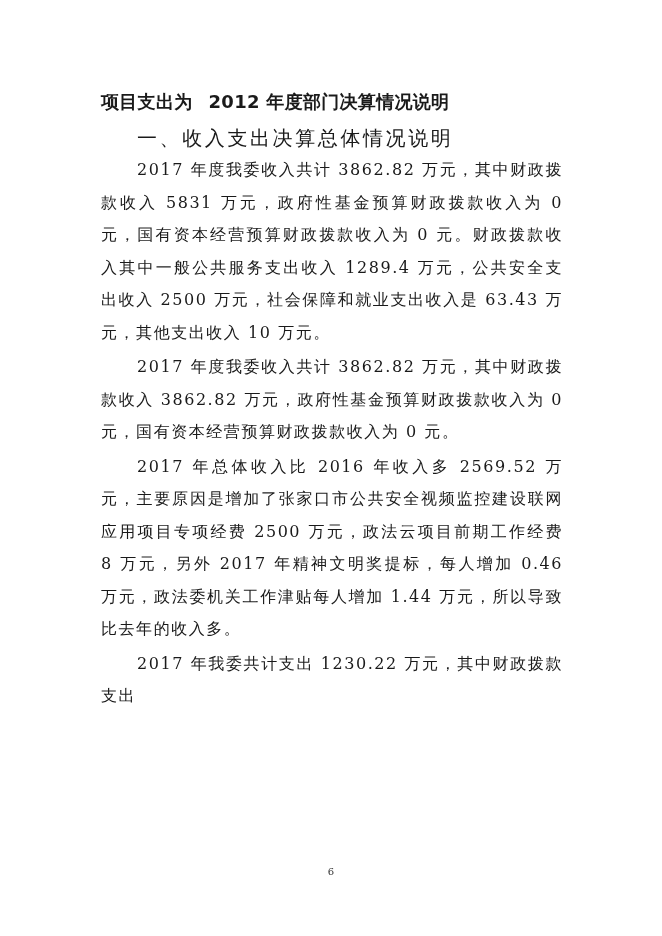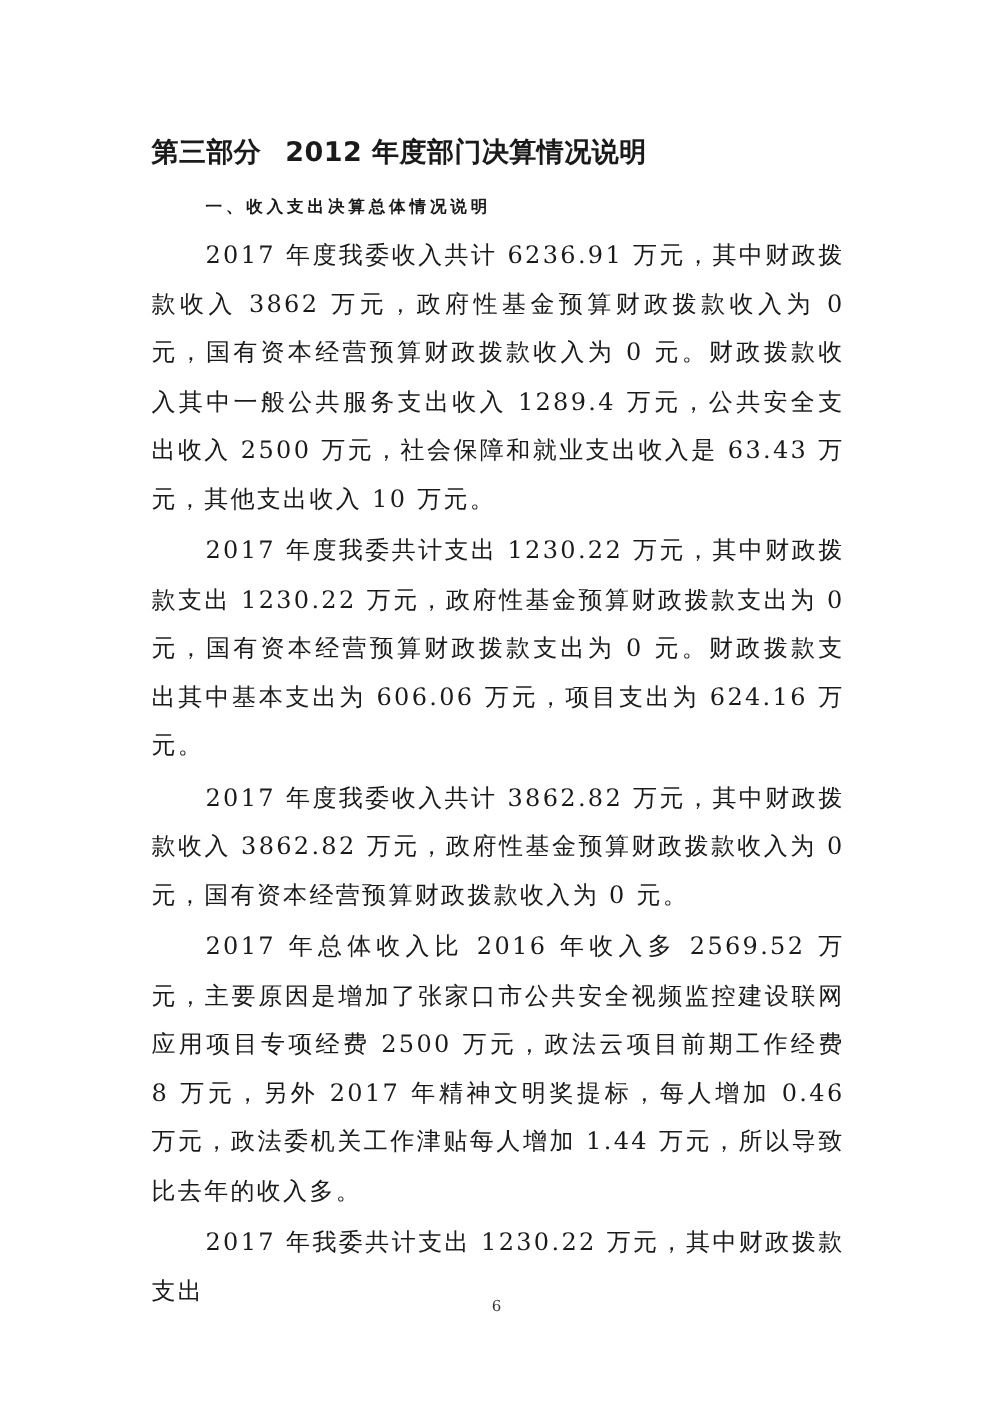--- a/index.html
+++ b/index.html
@@ -26,22 +26,22 @@
     font-size: 18px;
     line-height: 32px;
     height: 32px;
     margin: 0;
     white-space: nowrap;
     letter-spacing: 0.3px;
   }
   .part-title .gap { display: inline-block; width: 16px; }
   .section-heading {
     font-family: "DejaVu Sans", "Liberation Sans", sans-serif;
-    font-weight: bold;
-    font-size: 11px;
+    font-weight: normal;
+    font-size: 20px;
     line-height: 32px;
     margin: 4px 0 0 0;
     padding-left: 36px;
     letter-spacing: 2.6px;
     white-space: nowrap;
   }
   .para {
     font-size: 16px;
     line-height: 32.5px;
     margin: 0 0 2px 0;
@@ -58,26 +58,25 @@
     text-align: center;
     font-family: "DejaVu Serif", "Liberation Serif", serif;
     font-size: 10px;
     color: #333333;
   }
 </style>
 </head>
 <body>
 
 <div class="page">
-  <h1 class="part-title"><span>第三部分</span><span class="gap"></span><span>2012 年度部门决算情况说明</span></h1>
+  <h1 class="part-title"><span>项目支出为</span><span class="gap"></span><span>2012 年度部门决算情况说明</span></h1>
 
   <section>
     <h2 class="section-heading">一、收入支出决算总体情况说明</h2>
-    <p class="para">2017 年度我委收入共计 6236.91 万元，其中财政拨款收入 3862 万元，政府性基金预算财政拨款收入为 0 元，国有资本经营预算财政拨款收入为 0 元。财政拨款收入其中一般公共服务支出收入 1289.4 万元，公共安全支出收入 2500 万元，社会保障和就业支出收入是 63.43 万元，其他支出收入 10 万元。</p>
-    <p class="para">2017 年度我委共计支出 1230.22 万元，其中财政拨款支出 1230.22 万元，政府性基金预算财政拨款支出为 0 元，国有资本经营预算财政拨款支出为 0 元。财政拨款支出其中基本支出为 606.06 万元，项目支出为 624.16 万元。</p>
+    <p class="para">2017 年度我委收入共计 3862.82 万元，其中财政拨款收入 5831 万元，政府性基金预算财政拨款收入为 0 元，国有资本经营预算财政拨款收入为 0 元。财政拨款收入其中一般公共服务支出收入 1289.4 万元，公共安全支出收入 2500 万元，社会保障和就业支出收入是 63.43 万元，其他支出收入 10 万元。</p>
   </section>
 
   <section>
     <p class="para">2017 年度我委收入共计 3862.82 万元，其中财政拨款收入 3862.82 万元，政府性基金预算财政拨款收入为 0 元，国有资本经营预算财政拨款收入为 0 元。</p>
     <p class="para">2017 年总体收入比 2016 年收入多 2569.52 万元，主要原因是增加了张家口市公共安全视频监控建设联网应用项目专项经费 2500 万元，政法云项目前期工作经费 8 万元，另外 2017 年精神文明奖提标，每人增加 0.46 万元，政法委机关工作津贴每人增加 1.44 万元，所以导致比去年的收入多。</p>
   </section>
 
   <section>
     <p class="para">2017 年我委共计支出 1230.22 万元，其中财政拨款支出</p>
   </section>

